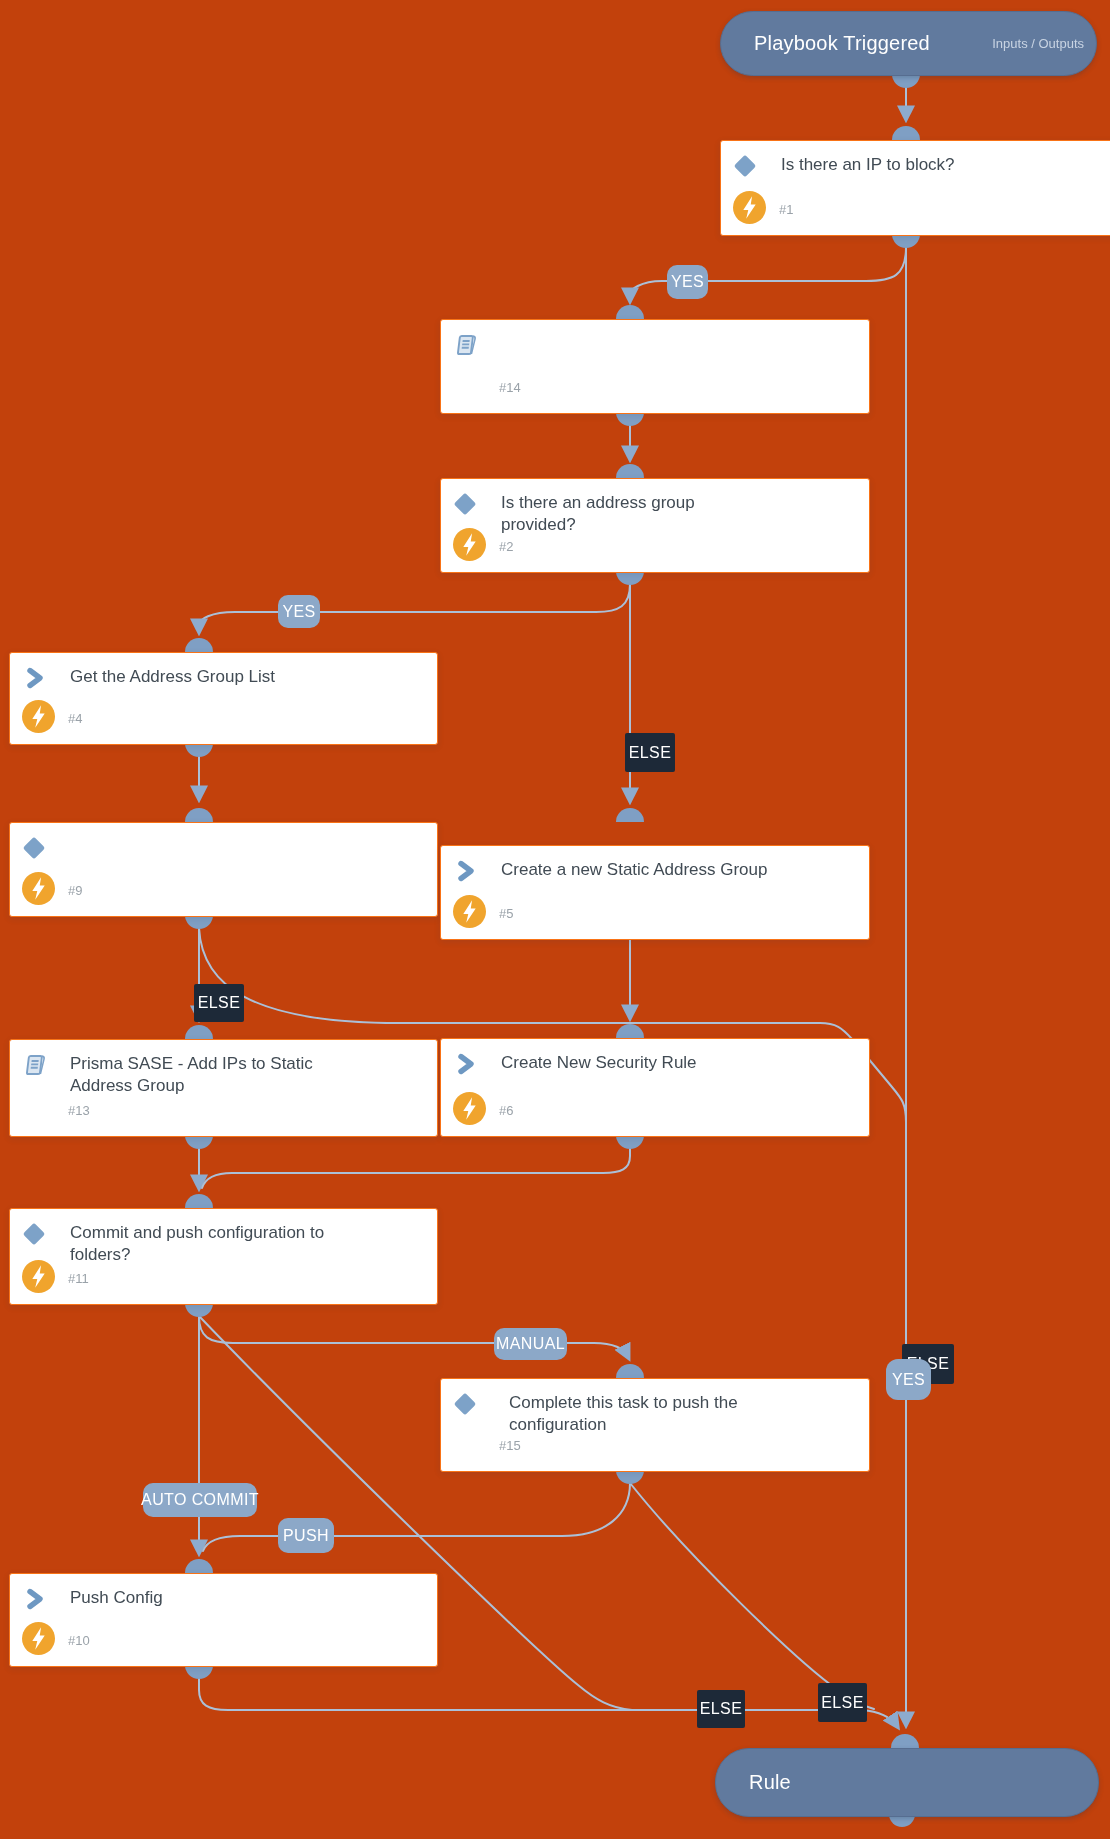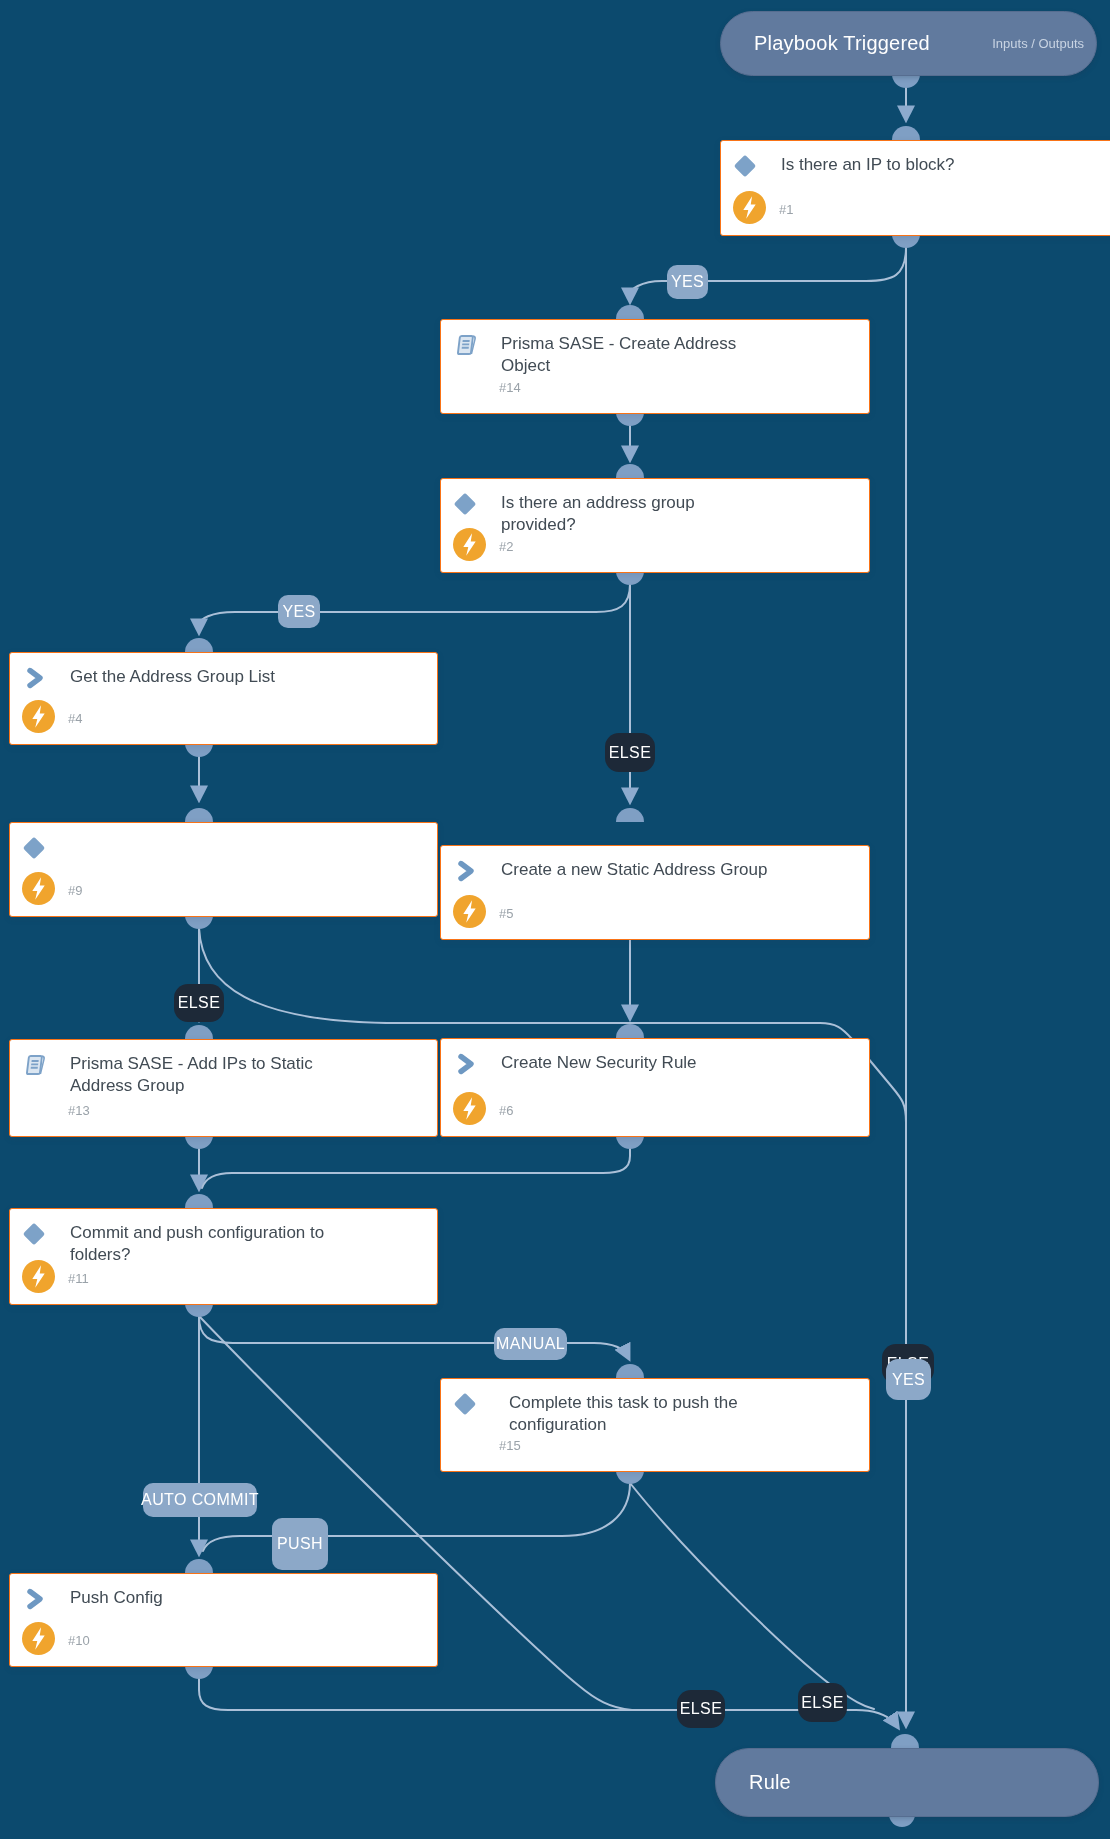--- a/index.html
+++ b/index.html
@@ -1,16 +1,16 @@
 <!DOCTYPE html>
 <html><head>
 <meta charset="utf-8">
 <style>
   html,body{margin:0;padding:0;background:#ffffff;}
-  #canvas{position:relative;width:1110px;height:1839px;background:#0c4a6e;overflow:hidden;
+  #canvas{position:relative;width:1110px;height:1839px;background:#c2410c;overflow:hidden;
           font-family:"Liberation Sans",sans-serif;}
   #wires{position:absolute;left:0;top:0;width:1110px;height:1839px;}
 
   
   .pill{position:absolute;background:#617a9e;border:1px solid #566d90;border-radius:34px;
         box-shadow:0 2px 5px rgba(30,50,80,.25);display:flex;align-items:center;color:#fff;}
   .pill .pill-title{font-size:20px;padding-left:33px;letter-spacing:.2px;flex:1;}
   .pill .pill-link{font-size:13px;color:#c9d4e3;padding-right:12px;cursor:pointer;}
 
   
@@ -19,21 +19,21 @@
   .card .title{position:absolute;left:60px;top:13px;font-size:17px;line-height:22px;color:#414b54;}
   .card .num{position:absolute;left:58px;bottom:18px;font-size:13px;color:#9aa2a9;}
   .card.playbook .num{left:58px;}
   .card .type-icon{position:absolute;left:11px;top:12px;width:26px;height:26px;}
   .card .bolt{position:absolute;left:12px;bottom:11px;width:33px;height:33px;}
 
   
   .badge{position:absolute;display:flex;align-items:center;justify-content:center;
          background:#8ca8c8;color:#ffffff;font-size:16px;letter-spacing:.4px;
          border-radius:10px;white-space:nowrap;}
-  .badge.dark{background:#1d2938;border-radius:14px;}
+  .badge.dark{background:#1d2938;border-radius:2px;margin-left:20px;}
 </style>
 </head>
 <body>
 
 <div id="canvas">
 
   <svg id="wires" xmlns="http://www.w3.org/2000/svg">
     <defs>
       <marker id="arr" viewBox="0 0 10 10" refX="7" refY="5" markerWidth="9" markerHeight="9" orient="auto-start-reverse">
         <path d="M0,0 L10,5 L0,10 Z" fill="#8dabce"></path>
@@ -108,21 +108,20 @@
   </div>
 
   <div class="card playbook" style="left:440px;top:319px;width:382px;height:93px;">
     <svg class="type-icon" viewBox="0 0 26 26">
         <g transform="skewX(-7) translate(3.5,0)" stroke="#7da2c8" stroke-width="1.9" fill="none" stroke-linejoin="round">
           <rect x="5" y="4" width="13" height="18" rx="1.6" fill="#dbe6f1"></rect>
           <path d="M8.2,9 h7 M8.2,12.4 h7 M8.2,15.8 h7"></path>
           <path d="M18,4 c2,.4 2.6,1.4 2.4,3 l-1.8,15" stroke-width="1.6"></path>
         </g>
       </svg>
-    <div class="title" style="width:250px;">Prisma SASE - Create Address Object</div>
     <div class="num">#14</div>
   </div>
 
   <div class="card" style="left:440px;top:478px;width:382px;height:93px;">
     <svg class="type-icon" viewBox="0 0 26 26">
         <rect x="5" y="5" width="16" height="16" rx="2.5" fill="#7da2c8" transform="rotate(45 13 13)"></rect>
       </svg>
     <div class="title" style="width:250px;">Is there an address group provided?</div>
     <svg class="bolt" viewBox="0 0 32 32">
         <circle cx="16" cy="16" r="16" fill="#f0a42d"></circle>
@@ -223,21 +222,21 @@
   </div>
 
   <div class="badge" style="left:667px;top:265px;width:41px;height:34px;">YES</div>
   <div class="badge" style="left:278px;top:595px;width:42px;height:33px;">YES</div>
   <div class="badge dark" style="left:605px;top:733px;width:50px;height:39px;">ELSE</div>
   <div class="badge dark" style="left:174px;top:984px;width:50px;height:38px;">ELSE</div>
   <div class="badge" style="left:494px;top:1328px;width:73px;height:32px;">MANUAL</div>
   <div class="badge dark" style="left:882px;top:1344px;width:52px;height:40px;">ELSE</div>
   <div class="badge" style="left:886px;top:1359px;width:45px;height:41px;border-radius:12px;">YES</div>
   <div class="badge" style="left:143px;top:1483px;width:114px;height:34px;">AUTO COMMIT</div>
-  <div class="badge" style="left:272px;top:1518px;width:56px;height:52px;">PUSH</div>
+  <div class="badge" style="left:278px;top:1518px;width:56px;height:35px;">PUSH</div>
   <div class="badge dark" style="left:677px;top:1690px;width:48px;height:38px;">ELSE</div>
   <div class="badge dark" style="left:798px;top:1683px;width:49px;height:39px;">ELSE</div>
 
   <div class="pill" style="left:715px;top:1748px;width:382px;height:67px;">
     <div class="pill-title">Rule</div>
   </div>
 
 </div>
 
 </body></html>

